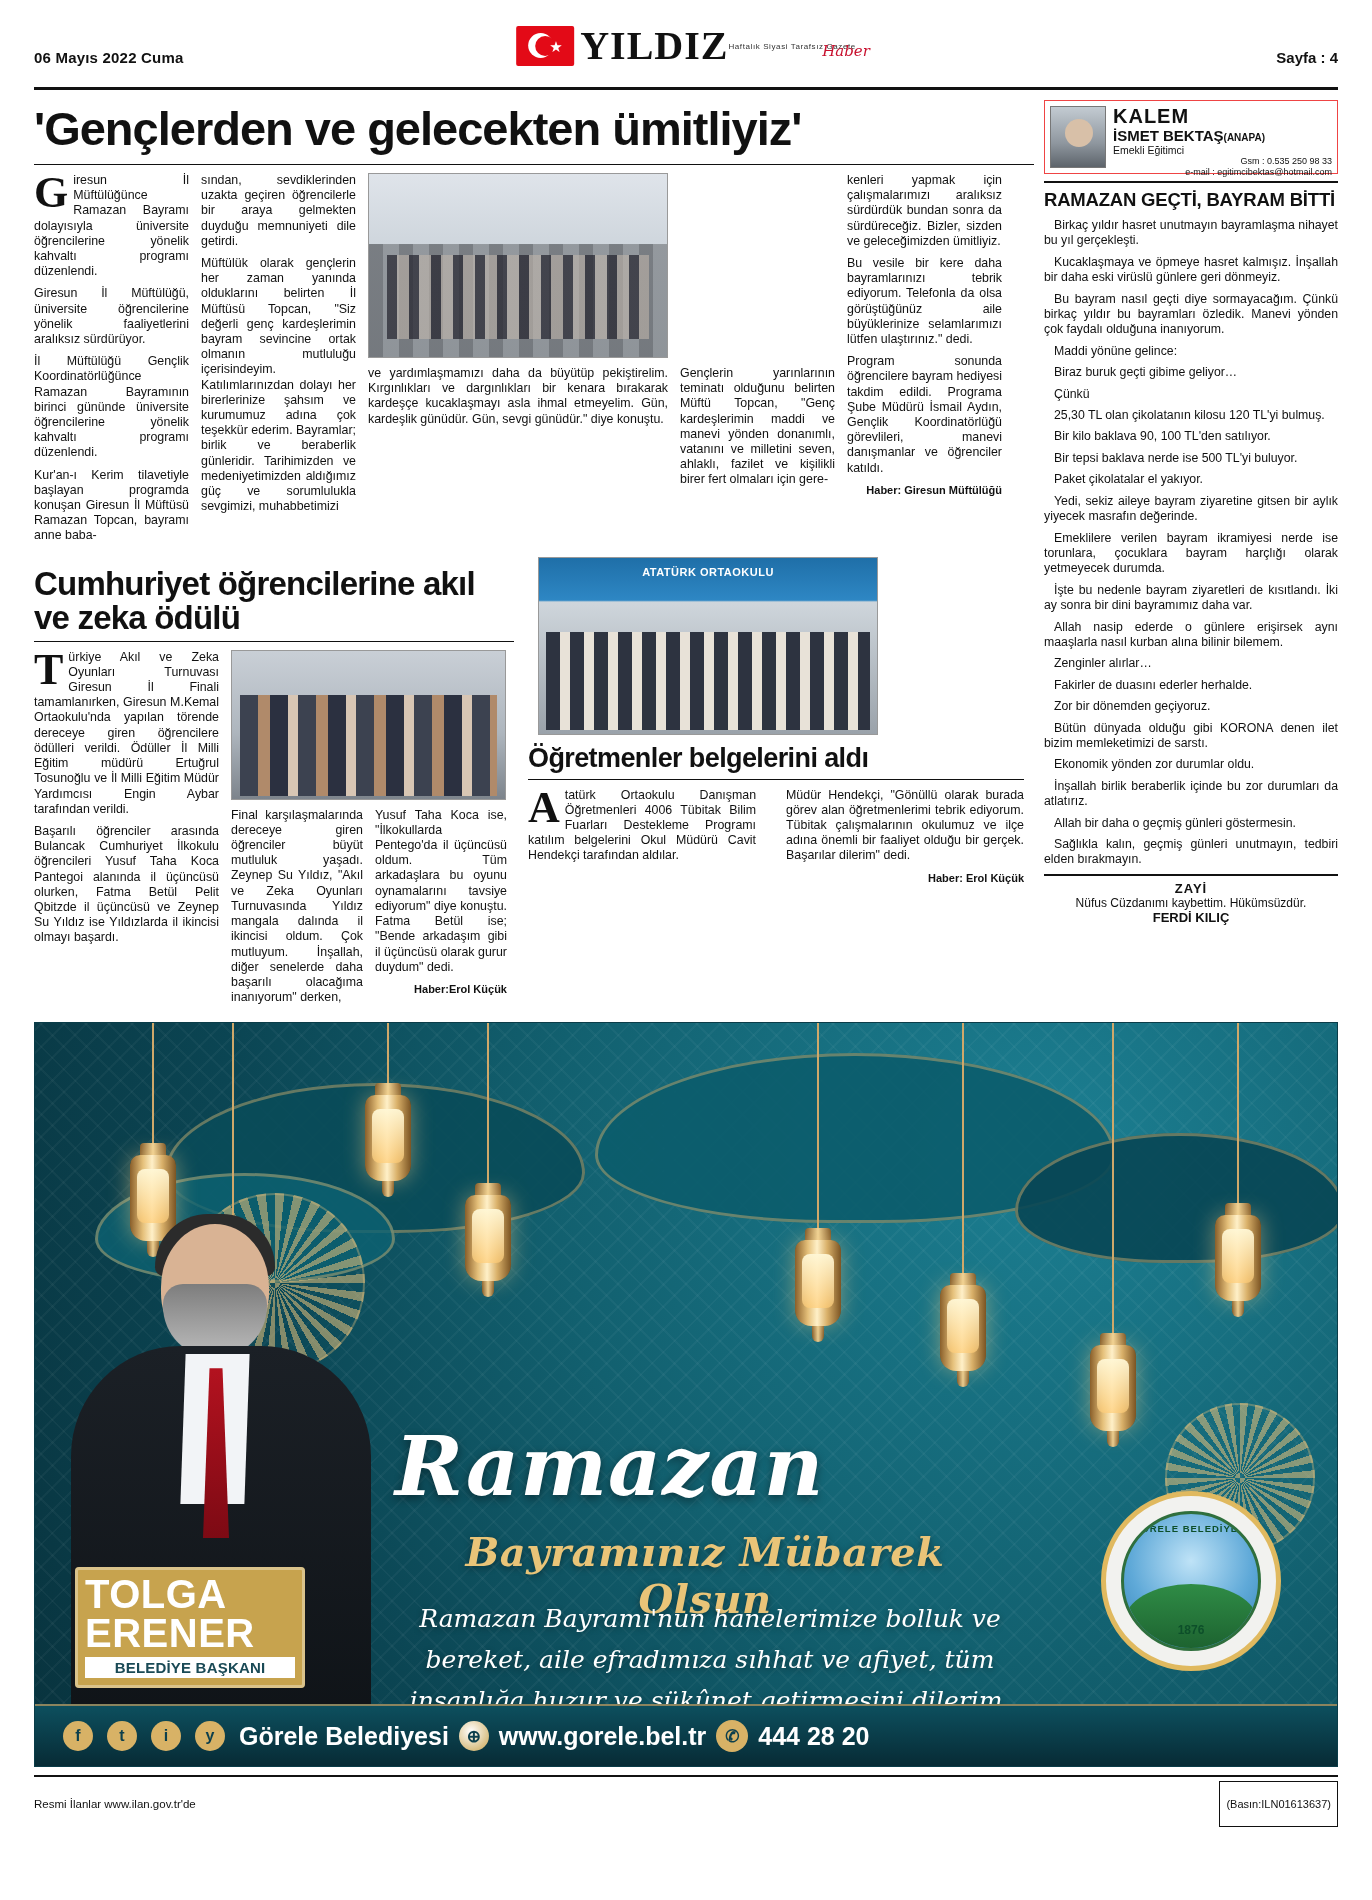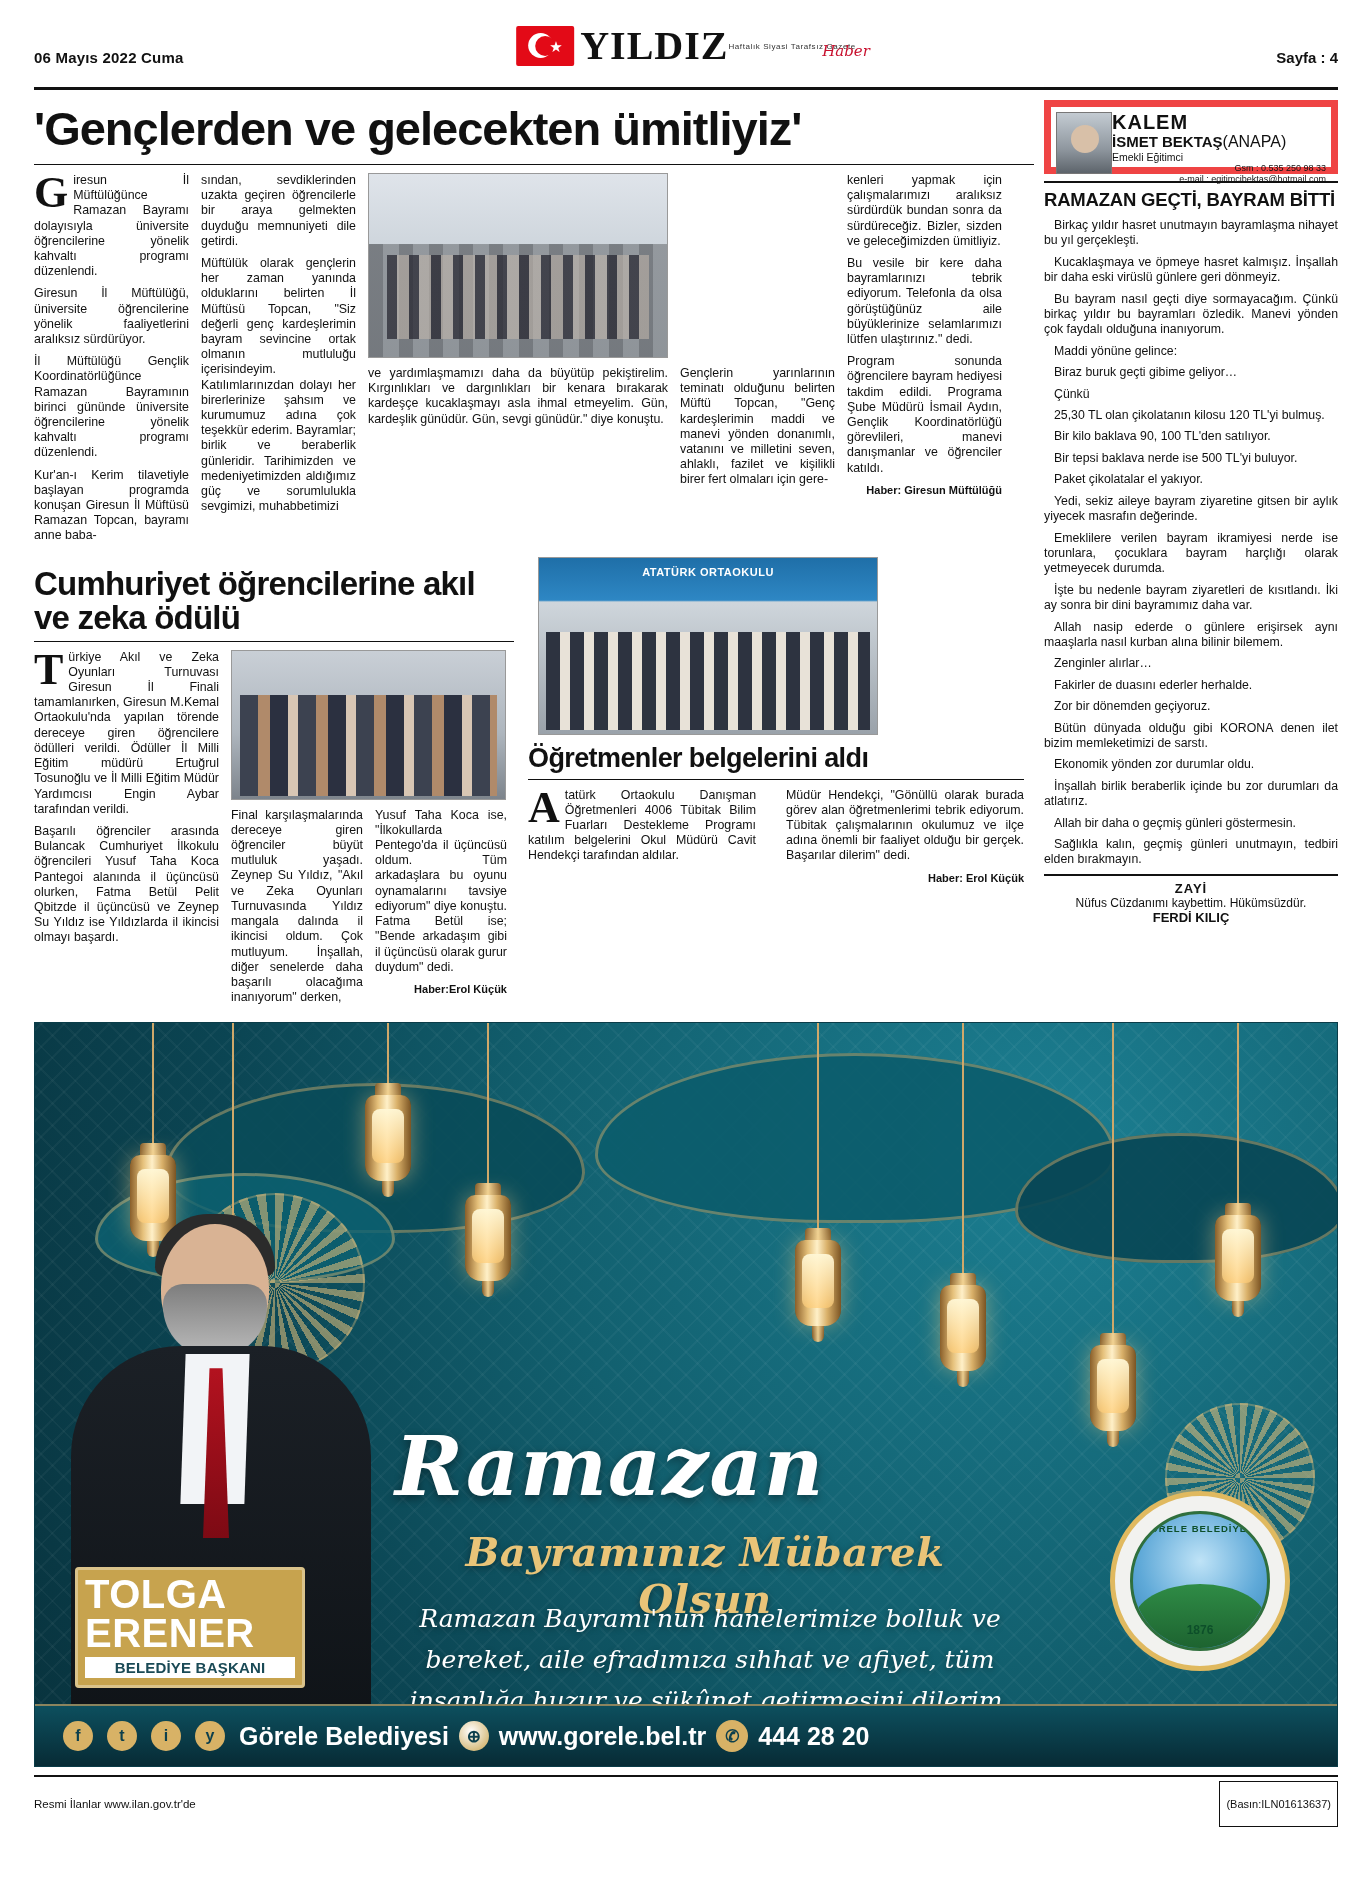--- a/index.html
+++ b/index.html
@@ -133,35 +133,35 @@
     background:repeating-linear-gradient(90deg,#2d3340 0 14px,#e8e2d8 14px 24px);
   }
 
   h3.sub2 {
     font-size:27px; font-weight:bold; letter-spacing:-.6px; margin:8px 0 5px 0;
   }
   .haber { font-size:11px; text-align:right; font-weight:bold; margin-top:3px;}
 
   
   .kalem-box {
-    border:7px solid #ef4444; padding:5px; display:flex; height:74px;
+    border:1px solid #ef4444; padding:5px; display:flex; gap:7px; height:74px;
   }
   .kalem-photo {
     width:56px; height:62px; border:1px solid #777;
     background:linear-gradient(180deg,#c3cbd2 0%,#8f979f 60%,#5d646b 100%);
     position:relative; flex:0 0 auto;
   }
   .kalem-photo::after{
     content:""; position:absolute; left:14px; top:12px; width:28px; height:28px;
     border-radius:50%; background:#d8c0a8;
   }
   .kalem-info { flex:1; }
   .kalem-title { font-size:20px; font-weight:bold; letter-spacing:1px; line-height:21px;}
   .kalem-name { font-size:15px; font-weight:bold; }
-  .kalem-name span.anapa { font-size:16px; font-weight:normal; }
+  .kalem-name span.anapa { font-size:10px; font-weight:bold; }
   .kalem-job { font-size:10.5px; }
   .kalem-contact { font-size:9px; text-align:right; line-height:11px; }
   .right-rule { border-top:2px solid #111; margin:7px 0 6px; }
   h4.r-head {
     font-size:18.5px; font-weight:bold; letter-spacing:-.2px; margin:2px 0 7px 0;
   }
   .r-body { font-size:12.3px; line-height:15.4px; text-align:justify; }
   .r-body p { margin:0 0 6px 0; text-indent:10px; }
   .zayi-box {
     border-top:2px solid #111; margin-top:6px; padding-top:5px; text-align:center;
@@ -276,21 +276,21 @@
     text-shadow:0 2px 7px rgba(0,0,0,.4);
   }
   .ad-msg {
     position:absolute; left:330px; top:575px; width:690px; text-align:center;
     font-family:"DejaVu Serif", serif; font-style:italic;
     font-size:25px; line-height:41px; color:#ffffff;
     text-shadow:0 2px 6px rgba(0,0,0,.4);
   }
 
   .seal {
-    position:absolute; right:47px; bottom:95px; width:180px; height:180px;
+    position:absolute; right:56px; bottom:95px; width:180px; height:180px;
     border-radius:50%; background:#f2f2ef;
     border:5px solid #e0b95f; display:flex; align-items:center; justify-content:center;
   }
   .seal-inner {
     width:140px; height:140px; border-radius:50%;
     background:radial-gradient(circle at 50% 35%, #bfe3f7 0%, #5fa9d8 55%, #2f7fb5 100%);
     border:3px solid #2f6f3d; position:relative; overflow:hidden;
   }
   .seal-inner .hills {
     position:absolute; left:0; bottom:0; width:100%; height:48%;

